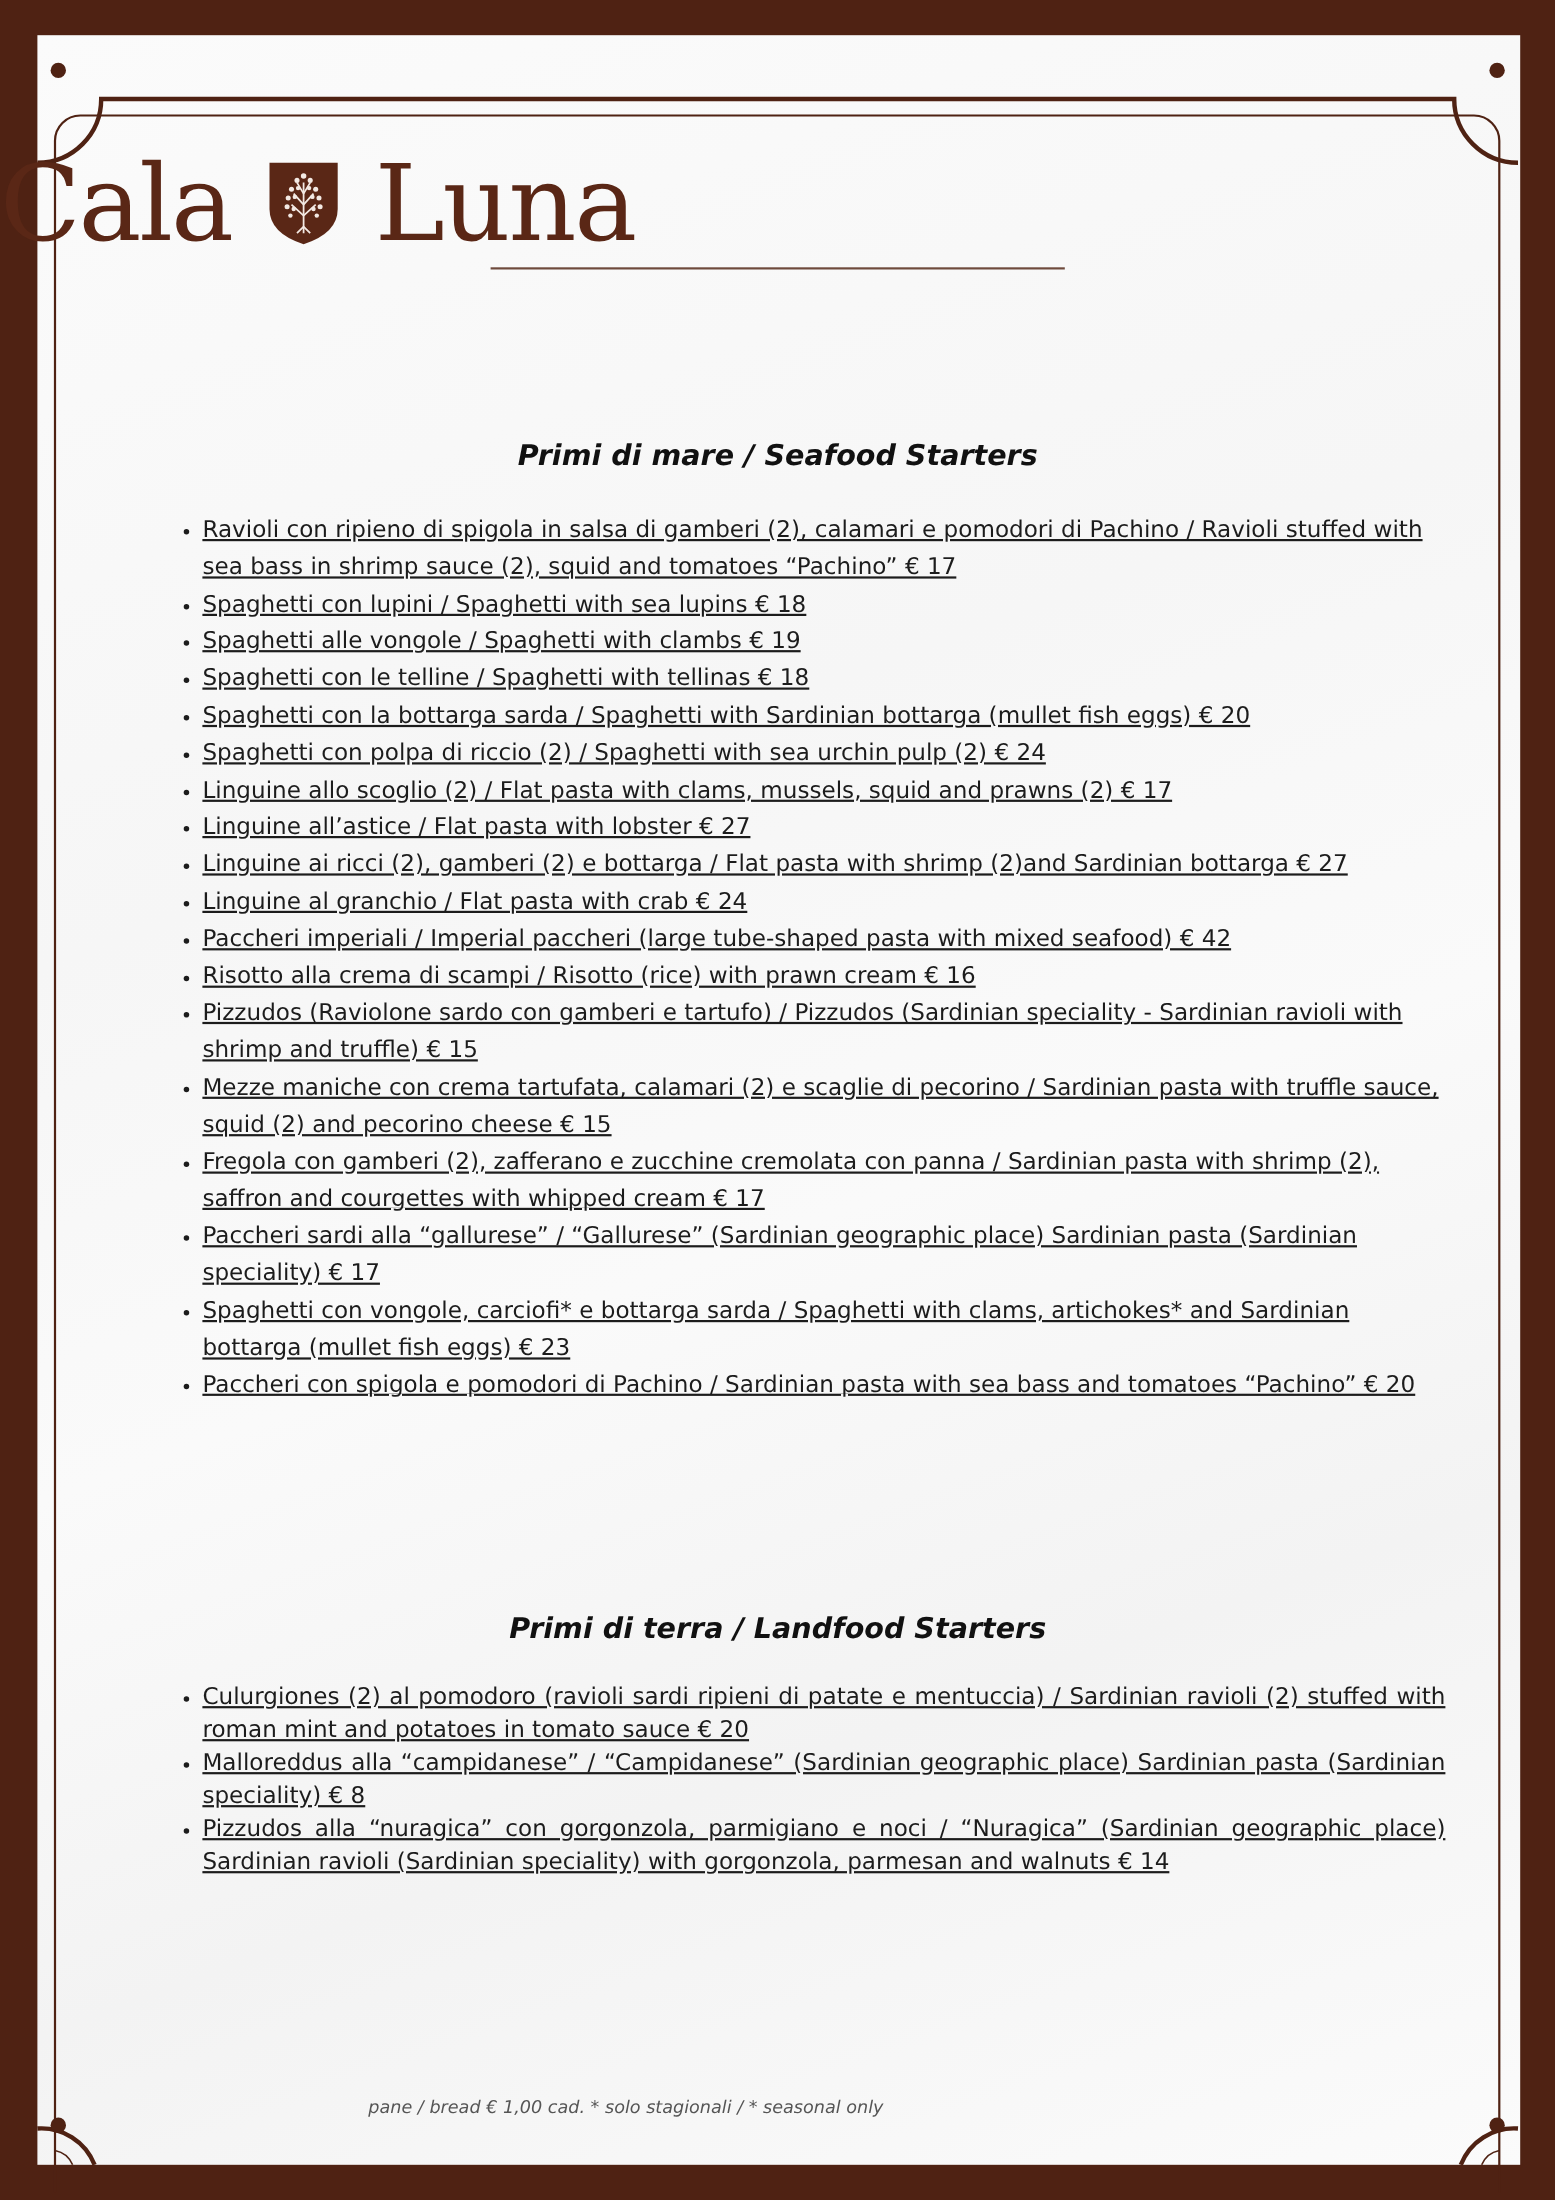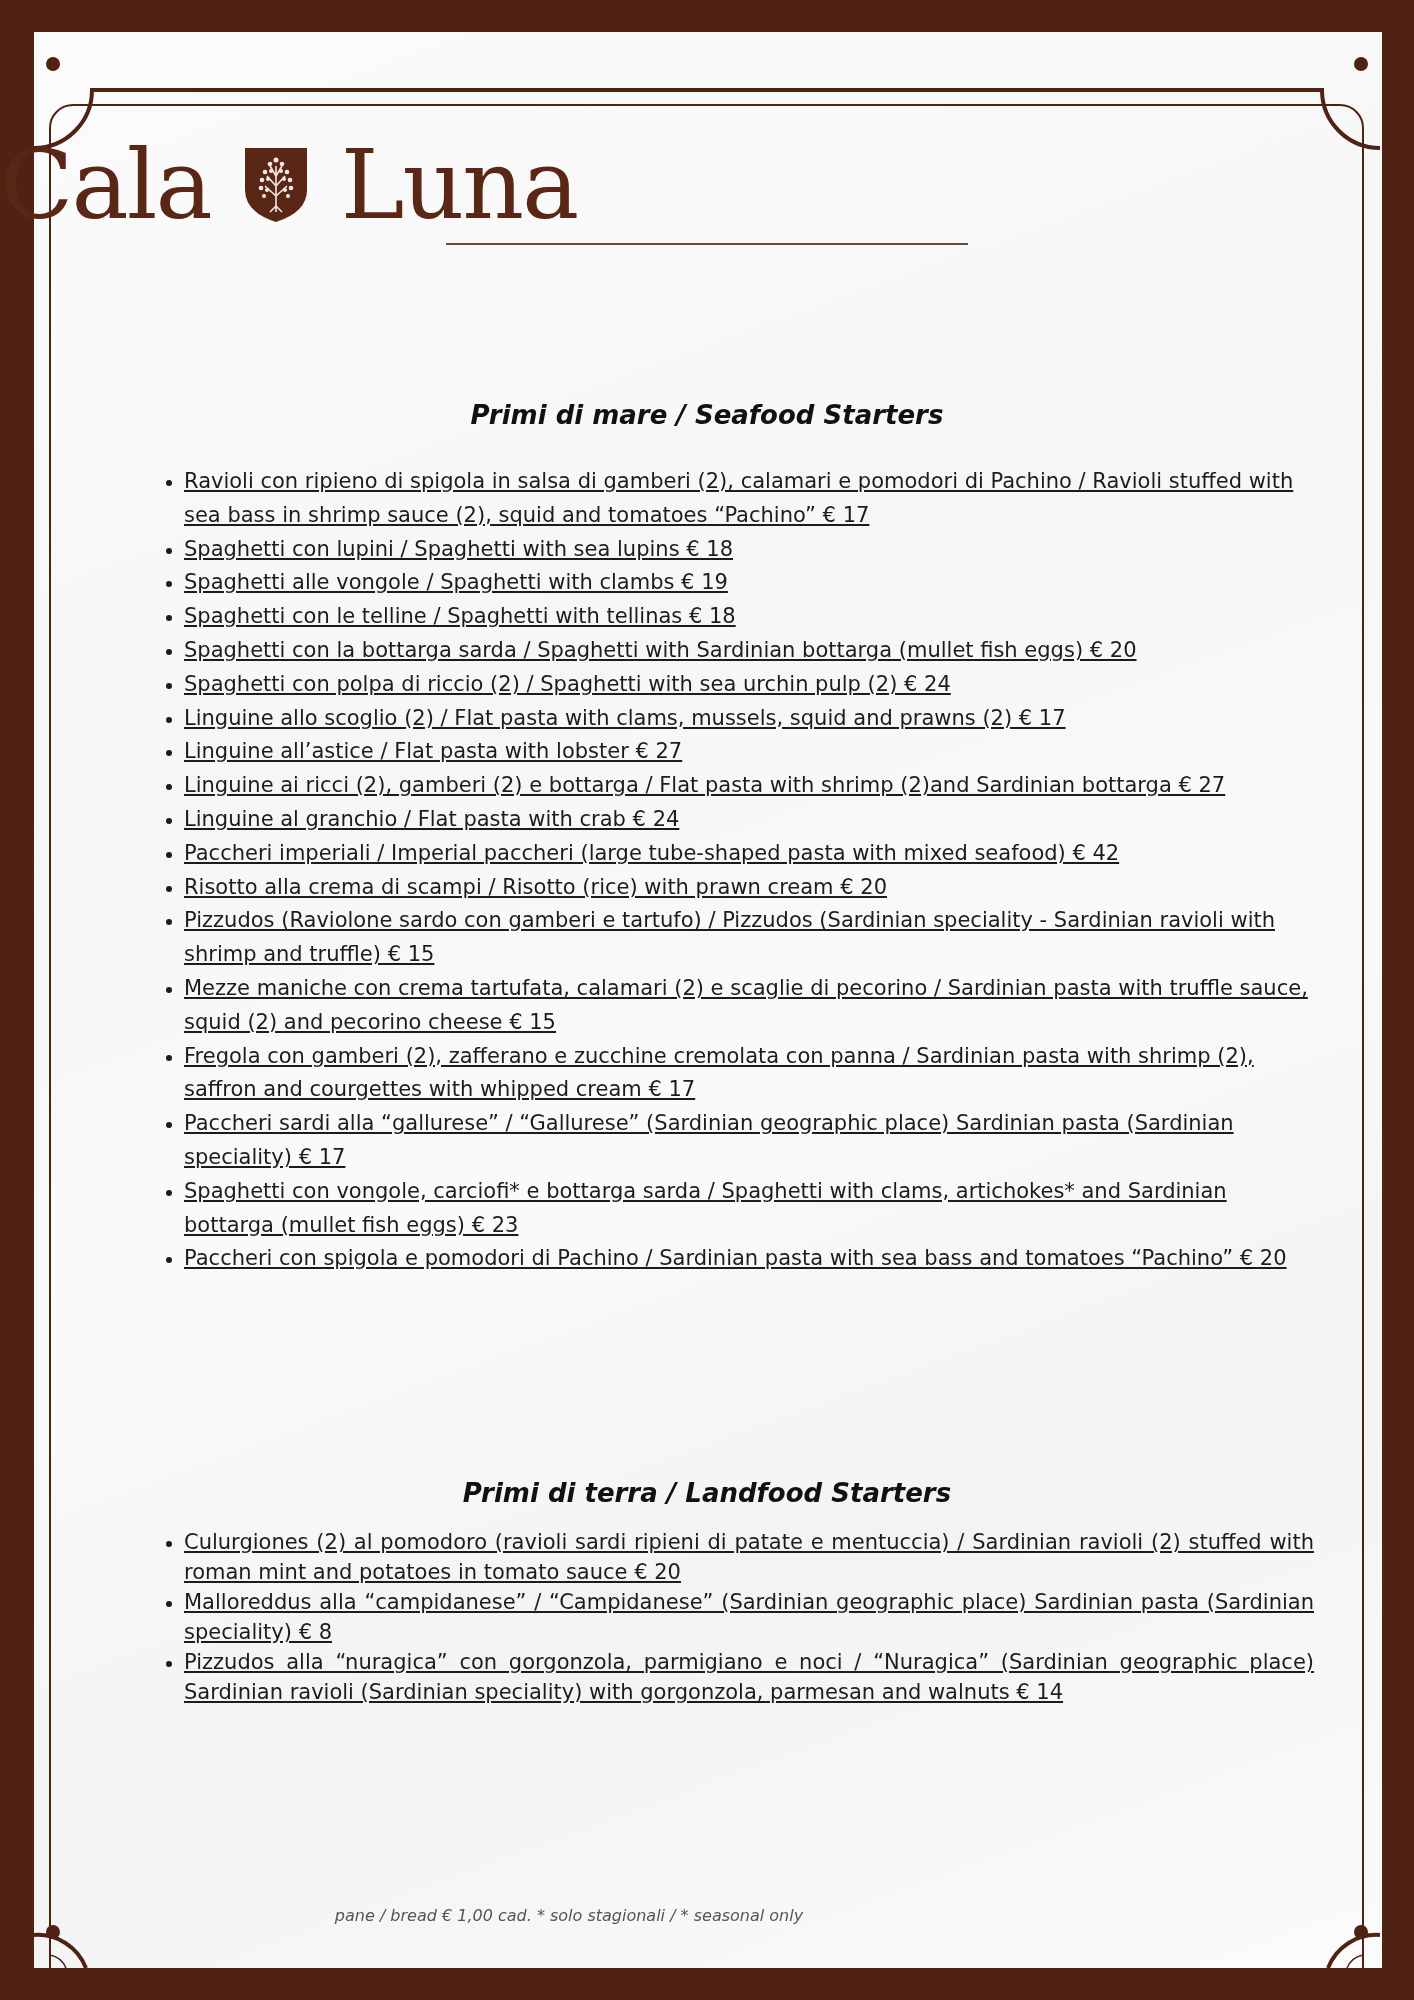--- a/index.html
+++ b/index.html
@@ -97,29 +97,29 @@
   <li>Spaghetti con lupini / Spaghetti with sea lupins € 18</li>
   <li>Spaghetti alle vongole /  Spaghetti with clambs € 19</li>
   <li>Spaghetti con le telline / Spaghetti with tellinas € 18</li>
   <li>Spaghetti con la bottarga sarda / Spaghetti with Sardinian bottarga (mullet fish eggs) € 20</li>
   <li>Spaghetti con polpa di riccio (2) / Spaghetti with sea urchin pulp (2) € 24</li>
   <li>Linguine allo scoglio (2) / Flat pasta with clams, mussels, squid and prawns (2) € 17</li>
   <li>Linguine all’astice / Flat pasta with lobster € 27</li>
   <li>Linguine ai ricci (2), gamberi (2) e bottarga / Flat pasta with shrimp (2)and Sardinian bottarga € 27</li>
   <li>Linguine al granchio / Flat pasta with crab € 24</li>
   <li>Paccheri imperiali / Imperial paccheri (large tube-shaped pasta with mixed seafood) € 42</li>
-  <li>Risotto alla crema di scampi / Risotto (rice) with prawn cream € 20</li>
+  <li>Risotto alla crema di scampi / Risotto (rice) with prawn cream € 16</li>
   <li>Pizzudos (Raviolone sardo con gamberi e tartufo) / Pizzudos (Sardinian speciality - Sardinian ravioli with shrimp and truffle) € 15</li>
   <li>Mezze maniche con crema tartufata, calamari (2) e scaglie di pecorino / Sardinian pasta with truffle sauce, squid (2) and pecorino cheese € 15</li>
   <li>Fregola con gamberi (2), zafferano e zucchine cremolata con panna / Sardinian pasta with shrimp (2), saffron and courgettes with whipped cream € 17</li>
   <li>Paccheri sardi alla “gallurese” / “Gallurese” (Sardinian geographic place) Sardinian pasta (Sardinian speciality) € 17</li>
   <li>Spaghetti con vongole, carciofi* e bottarga sarda / Spaghetti with clams, artichokes* and Sardinian bottarga (mullet fish eggs) € 23</li>
   <li>Paccheri con spigola e pomodori di Pachino / Sardinian pasta with sea bass and tomatoes “Pachino” € 20</li>
 </ul>
 
-<div class="section-title" style="top:1466px;margin-top:12px;">Primi di terra / Landfood Starters</div>
+<div class="section-title" style="top:1466px;">Primi di terra / Landfood Starters</div>
 <ul class="menu land" style="top:1527px;">
   <li>Culurgiones (2) al pomodoro (ravioli sardi ripieni di patate e mentuccia) / Sardinian ravioli (2) stuffed with roman mint and potatoes in tomato sauce € 20</li>
   <li>Malloreddus alla “campidanese” / “Campidanese” (Sardinian geographic place) Sardinian pasta (Sardinian speciality) € 8</li>
   <li>Pizzudos alla “nuragica” con gorgonzola, parmigiano e noci / “Nuragica” (Sardinian geographic place) Sardinian ravioli (Sardinian speciality) with gorgonzola, parmesan and walnuts € 14</li>
 </ul>
 
 <div class="footer">pane / bread € 1,00 cad.  * solo stagionali / * seasonal only</div>
 
 </body></html>

